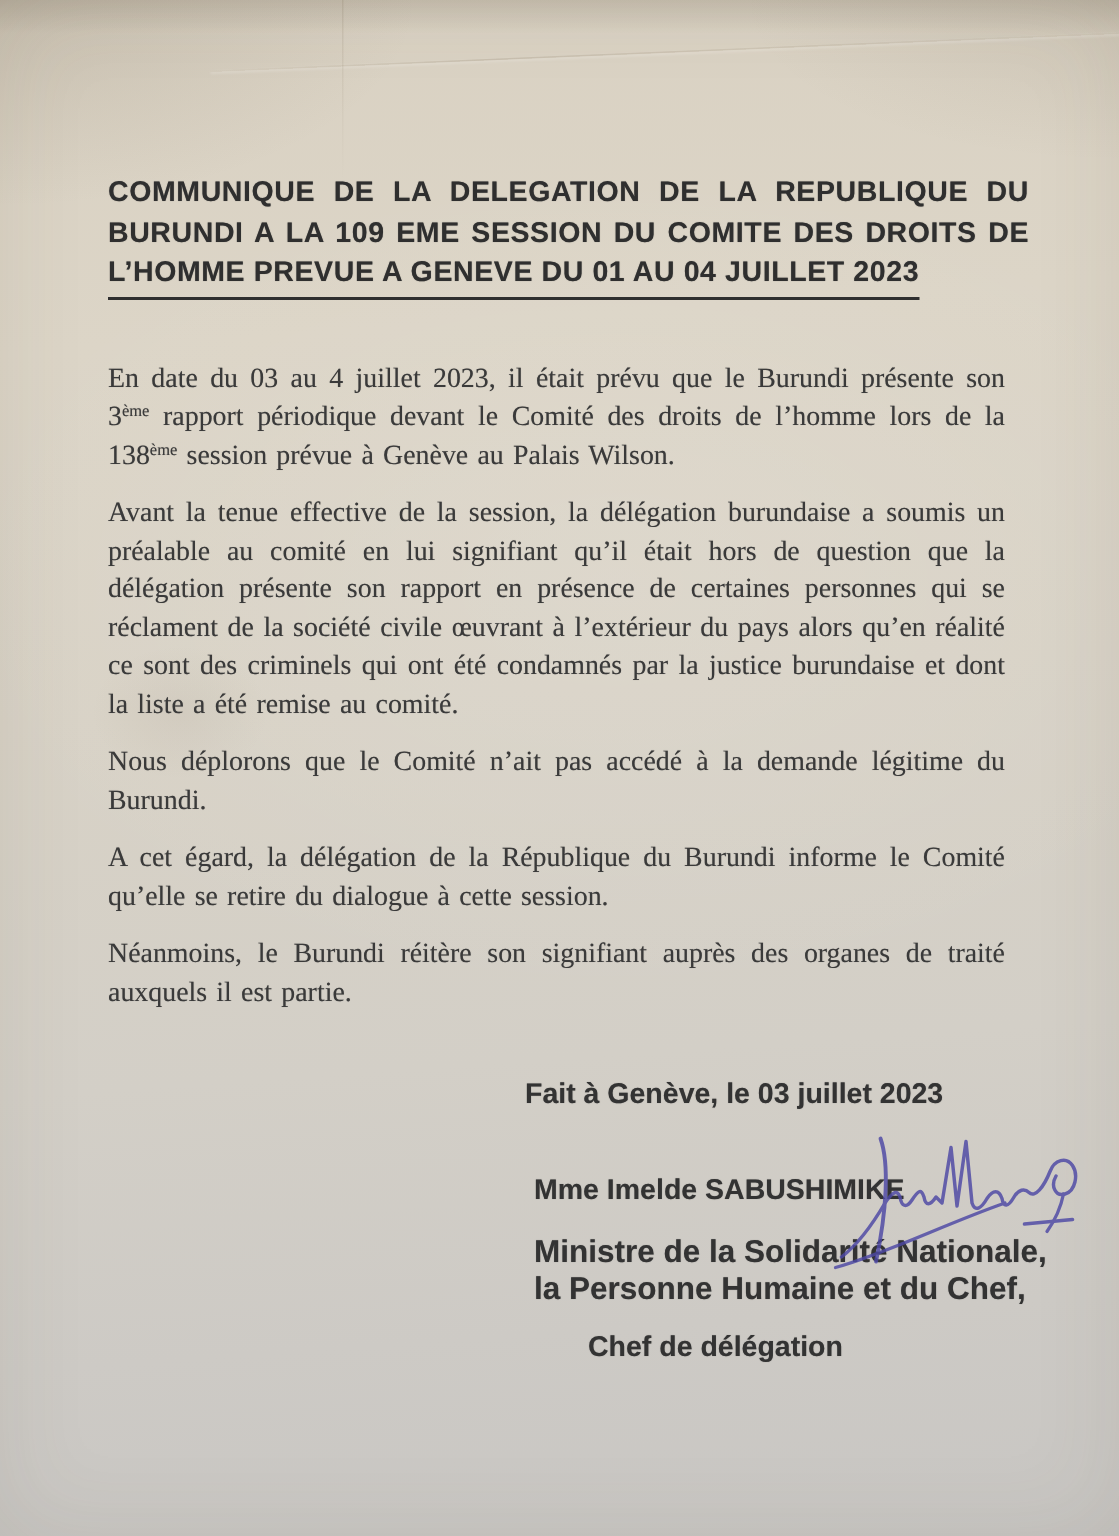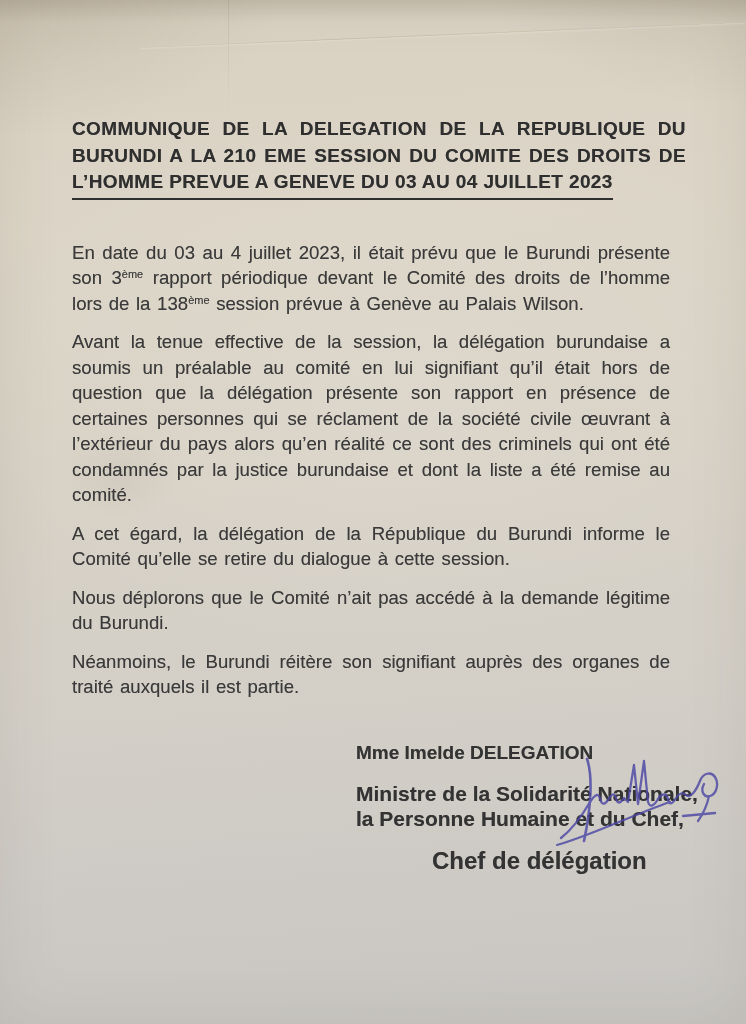--- a/index.html
+++ b/index.html
@@ -73,20 +73,21 @@
   }
 
   .body-par {
     font-size: 18.6px;
     line-height: 25.5px;
     text-align: justify;
     margin: 0 16px 13px 0;
     word-spacing: 1.5px;
     color: #3a3a3a;
     text-shadow: 0 0 0.5px rgba(58,58,58,0.45);
+    font-family: Liberation Serif, serif;
   }
   .body-par sup {
     font-size: 11px;
     line-height: 0;
     vertical-align: 6px;
   }
 
   .dateline {
     margin: 45px 0 0 278px;
     font-weight: bold;
@@ -106,22 +107,22 @@
     font-size: 19px;
     white-space: nowrap;
   }
   .sig-titles {
     margin-top: 17px;
     font-size: 21px;
     line-height: 25px;
   }
   .sig-titles div { white-space: nowrap; }
   .sig-role {
-    margin: 16px 0 0 76px;
-    font-size: 24px;
+    margin: 16px 0 0 36px;
+    font-size: 19px;
     white-space: nowrap;
   }
 
   .signature-svg {
     position: absolute;
     left: 548px;
     top: 752px;
     width: 185px;
     height: 100px;
     pointer-events: none;
@@ -132,34 +133,35 @@
 
 <div class="page">
   <div class="crease-1"></div>
   <div class="crease-2"></div>
   <div class="crease-3"></div>
 
   <div class="content">
 
     <div class="doc-title">
       <div class="t-line t-just">COMMUNIQUE DE LA DELEGATION DE LA REPUBLIQUE DU</div>
-      <div class="t-line t-just">BURUNDI A LA 210 EME SESSION DU COMITE DES DROITS DE</div>
-      <div class="t-line"><span class="t-underline">L’HOMME PREVUE A GENEVE DU 03 AU 04 JUILLET 2023</span></div>
+      <div class="t-line t-just">BURUNDI A LA 109 EME SESSION DU COMITE DES DROITS DE</div>
+      <div class="t-line"><span class="t-underline">L’HOMME PREVUE A GENEVE DU 01 AU 04 JUILLET 2023</span></div>
     </div>
 
     <p class="body-par"><span>En date du 03 au 4 juillet 2023, il était prévu que le Burundi présente son 3</span><sup>ème</sup><span> rapport périodique devant le Comité des droits de l’homme lors de la 138</span><sup>ème</sup><span> session prévue à Genève au Palais Wilson.</span></p>
 
     <p class="body-par">Avant la tenue effective de la session,  la délégation  burundaise  a soumis un préalable au comité en lui signifiant qu’il était hors de question que la délégation présente  son rapport en présence de certaines personnes qui se réclament de la société civile œuvrant  à l’extérieur du pays alors qu’en réalité ce sont des criminels qui ont été condamnés par la justice burundaise et dont la liste a été remise au comité.</p>
+    <p class="body-par">Nous déplorons que le Comité n’ait pas accédé à la demande légitime du Burundi.</p>
     <p class="body-par">A cet égard, la délégation de la République du Burundi  informe  le Comité qu’elle se retire du dialogue à cette session.</p>
-    <p class="body-par">Nous déplorons que le Comité n’ait pas accédé à la demande légitime du Burundi.</p>
     <p class="body-par">Néanmoins, le Burundi réitère son signifiant auprès des organes de traité auxquels il est partie.</p>
 
+    <div class="dateline">Fait à Genève, le 03 juillet 2023</div>
 
     <div class="sig-block">
-      <div class="sig-name">Mme Imelde DELEGATION</div>
+      <div class="sig-name">Mme Imelde SABUSHIMIKE</div>
       <div class="sig-titles">
         <div>Ministre de la Solidarité Nationale,</div>
         <div>la Personne Humaine et du Chef,</div>
       </div>
       <div class="sig-role">Chef de délégation</div>
     </div>
   </div>
 
   <svg class="signature-svg" viewBox="0 0 185 100">
     <g fill="none" stroke-linecap="round" stroke-linejoin="round" opacity="0.82" stroke="#4d48a5">

